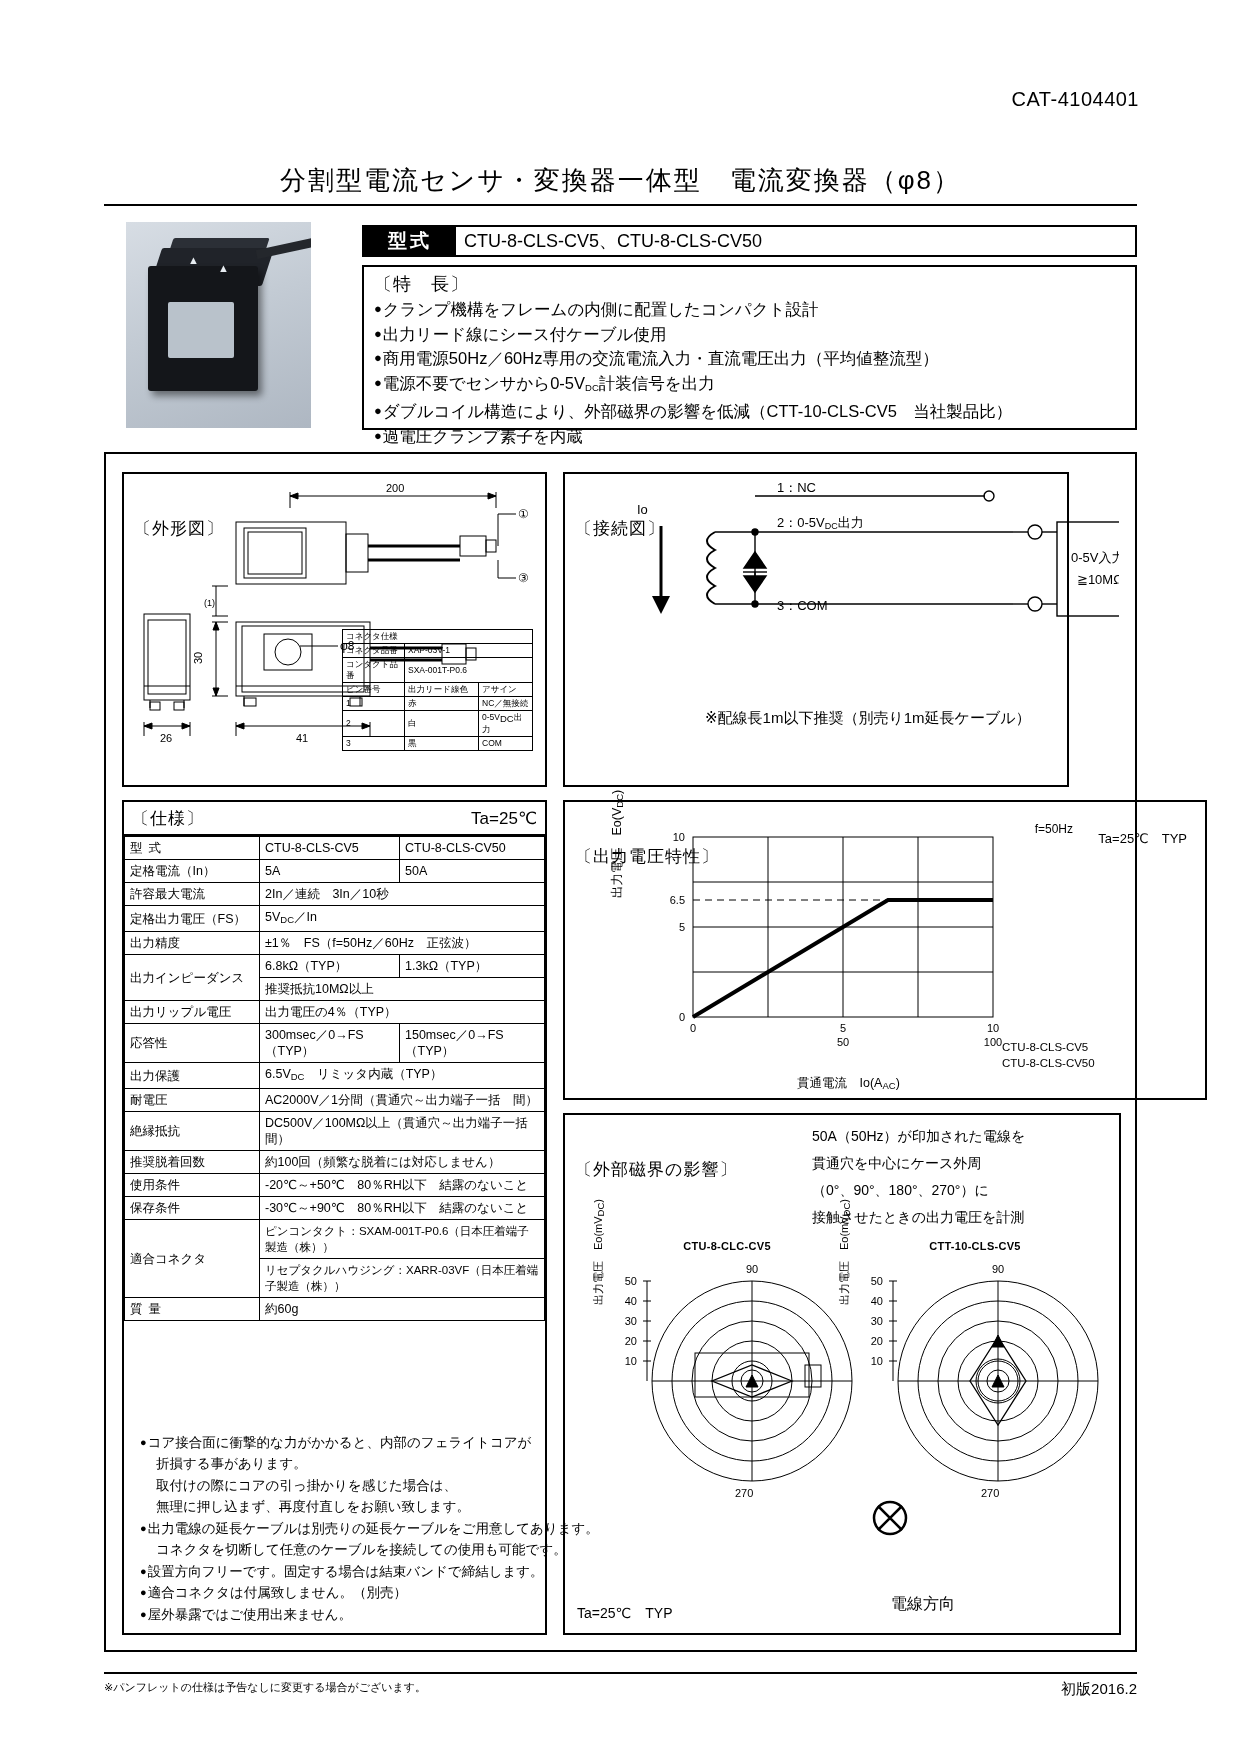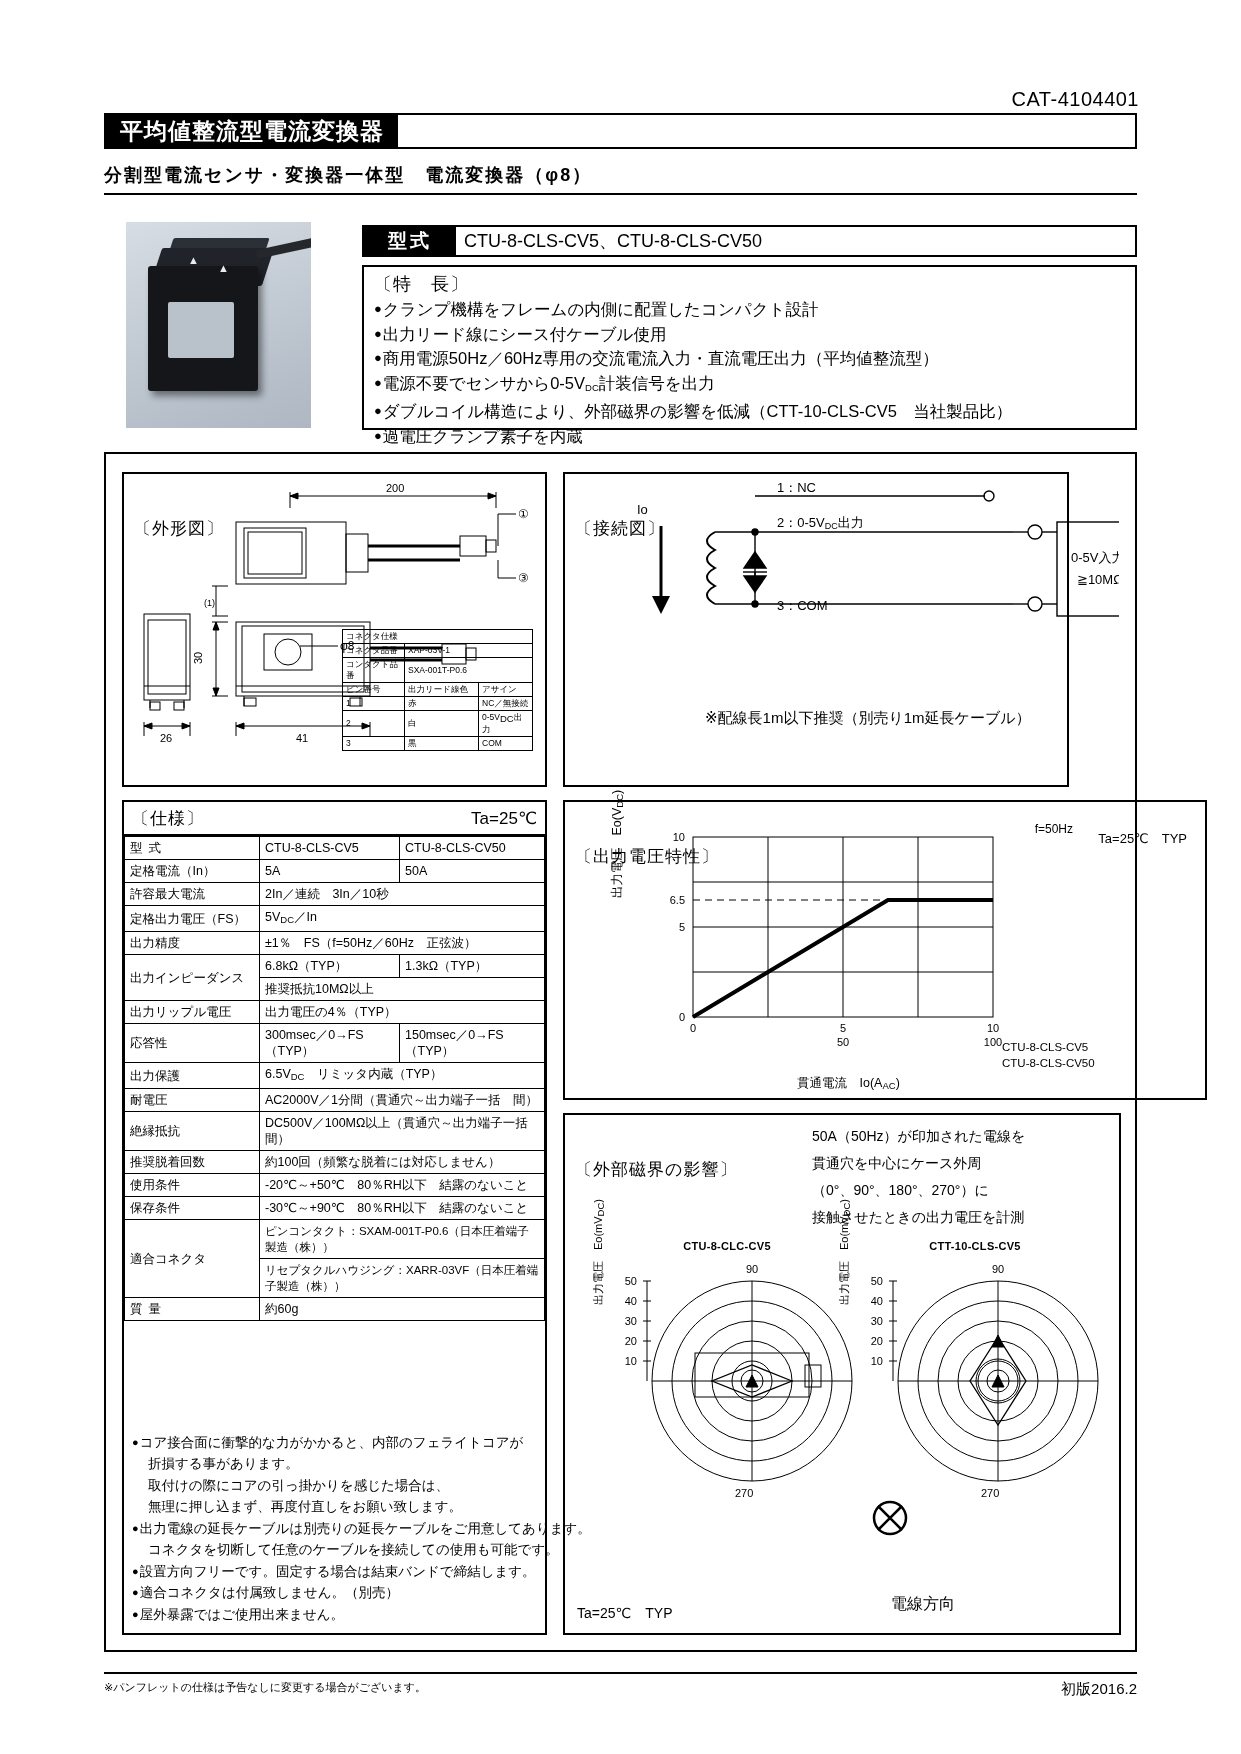--- a/index.html
+++ b/index.html
@@ -25,22 +25,22 @@
     display:flex; align-items:stretch;
   }
   .title-bar .black {
     background:#000; color:#fff;
     font-size:23px; font-weight:700;
     padding:0 14px; display:flex; align-items:center;
     letter-spacing:1px;
   }
   .subtitle {
     position:absolute; left:104px; top:163px; width:1033px;
-    font-size:18px; letter-spacing:2px;
-    padding-bottom:6px; border-bottom:2px solid #000;font-weight:bold;
+    text-align:center; font-size:26px; letter-spacing:2px;
+    padding-bottom:6px; border-bottom:2px solid #000;
   }
 
   
   .photo {
     position:absolute; left:126px; top:222px; width:185px; height:206px;
     background:linear-gradient(160deg,#d7dde4 0%,#c3cbd4 45%,#aeb7c2 100%);
     overflow:hidden;
   }
   .photo .body {
     position:absolute; left:22px; top:44px; width:110px; height:125px;
@@ -136,21 +136,21 @@
   }
   table.spec td {
     border:1px solid #000; padding:3px 5px; line-height:16px;
     vertical-align:middle;
   }
   table.spec td.k { width:135px; }
   table.spec td.v { }
   table.spec td.v2 { width:145px; }
   .spc { letter-spacing:6px; }
 
-  .notes { position:absolute; left:0; bottom:0; width:100%; padding:6px 8px 8px 8px; }
+  .notes { position:absolute; left:8px; bottom:0; width:100%; padding:6px 8px 8px 8px; }
   .notes div { font-size:13.5px; line-height:21.5px; white-space:nowrap; }
   .notes div.ind { padding-left:16px; }
   .bul::before { content:"\25CF"; font-size:11px; margin-right:1px; vertical-align:1px; }
 
   
   .cd-note { position:absolute; left:140px; top:235px; font-size:15px; }
 
   
   .g-f50 { position:absolute; right:132px; top:20px; font-size:12px; }
   .g-ta  { position:absolute; right:18px; top:28px; font-size:13px; }
@@ -176,23 +176,20 @@
   .foot-r { position:absolute; right:104px; top:1680px; font-size:15px; }
   .foot-line { position:absolute; left:104px; top:1672px; width:1033px; border-top:2px solid #000; }
 </style>
 </head>
 <body>
 
 <div class="page">
 
   <div class="cat-no">CAT-4104401</div>
 
-  <div class="title-bar">
-    <div class="black">平均値整流型電流変換器</div>
-  </div>
 
   <div class="subtitle">分割型電流センサ・変換器一体型　電流変換器（φ8）</div>
 
   <div class="photo">
     <div class="lid2"></div>
     <div class="lid"></div>
     <div class="body"></div>
     <div class="win"></div>
     <div class="cable"></div>
     <div class="arrow" style="left:62px;top:32px">▲</div>

